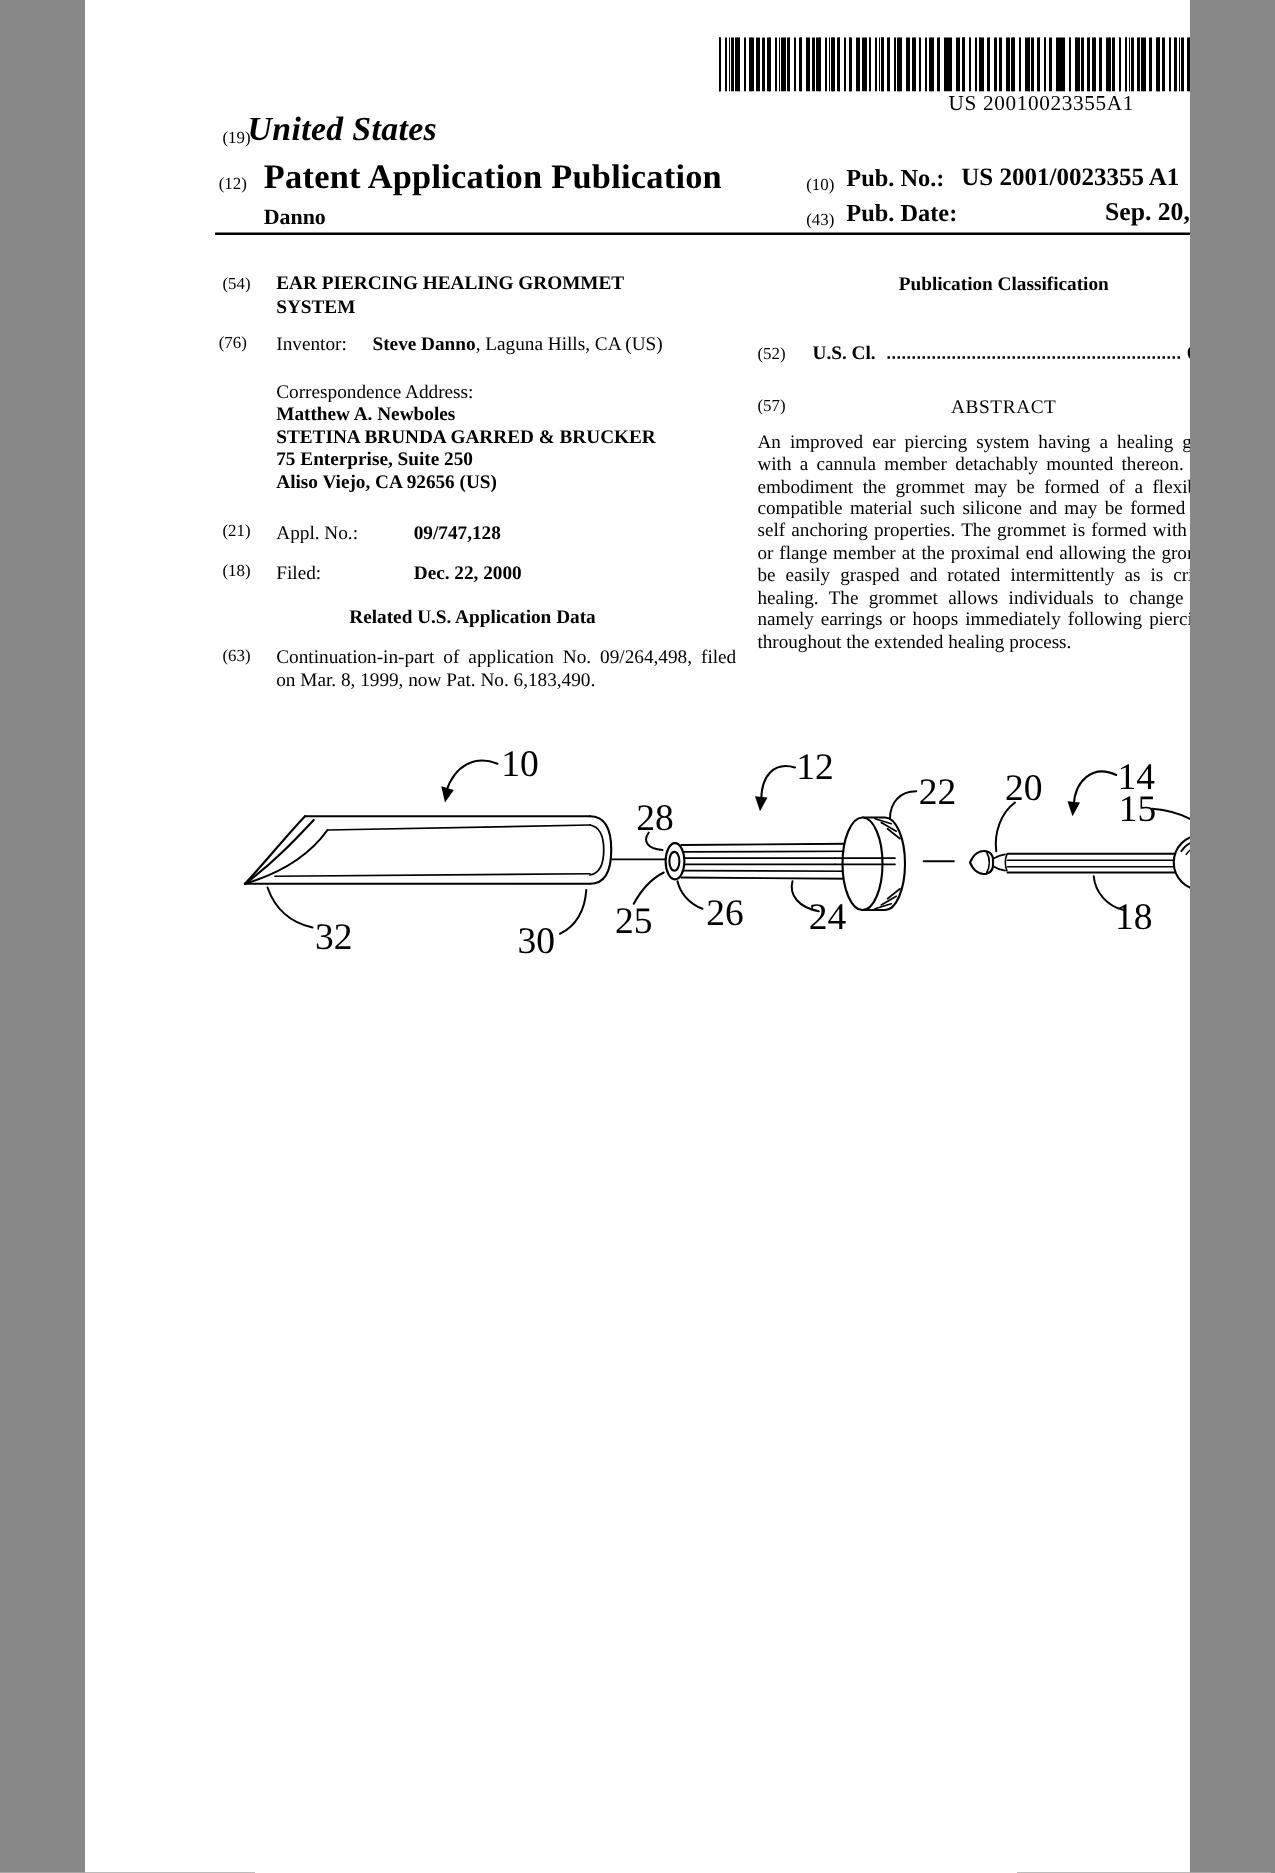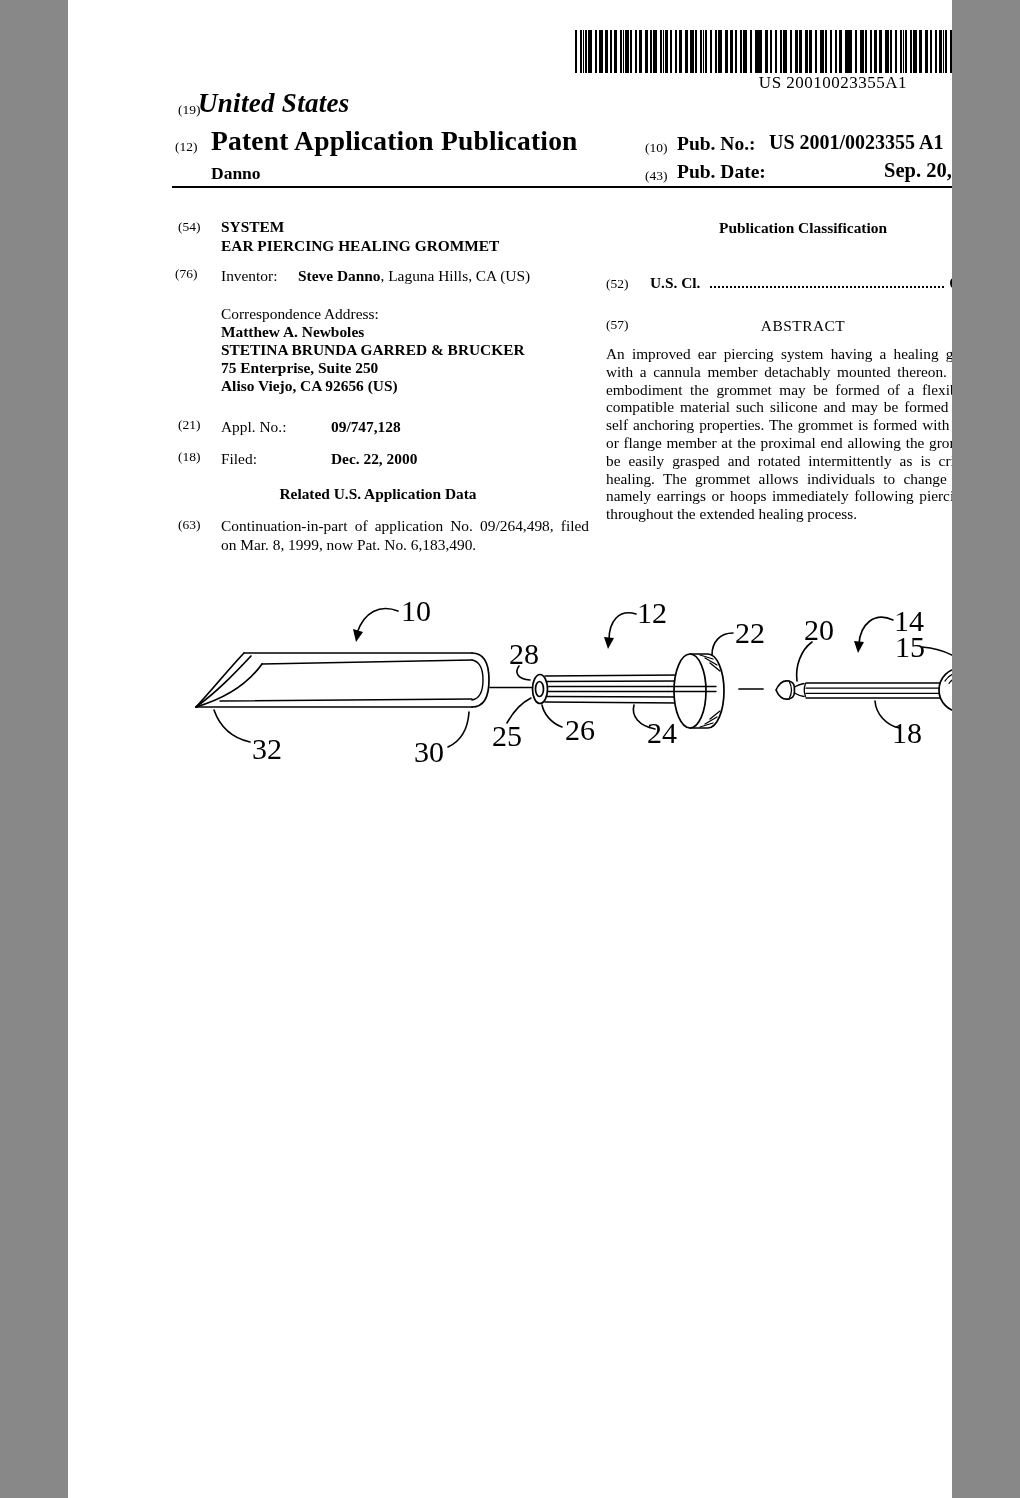--- a/index.html
+++ b/index.html
@@ -86,22 +86,22 @@
   <span class="abs code hdr10-code">(10)</span>
   <span class="abs hdr10-label">Pub. No.:</span>
   <span class="abs hdr10-value">US 2001/0023355 A1</span>
   <span class="abs code hdr43-code">(43)</span>
   <span class="abs hdr43-label">Pub. Date:</span>
   <span class="abs hdr43-value">Sep. 20, 2001</span>
   <div class="abs hrule"></div>
 
   <span class="abs code c54">(54)</span>
   <div class="abs fs t54">
+    <div>EAR PIERCING HEALING GROMMET</div>
     <div>SYSTEM</div>
-    <div>EAR PIERCING HEALING GROMMET</div>
   </div>
 
   <span class="abs code c76">(76)</span>
   <div class="abs fs l76">
     <span class="lbl">Inventor:</span><span class="b">Steve Danno</span><span>, Laguna Hills, CA (US)</span>
   </div>
 
   <div class="abs fs corr">
     <div>Correspondence Address:</div>
     <div class="b">Matthew A. Newboles</div>

